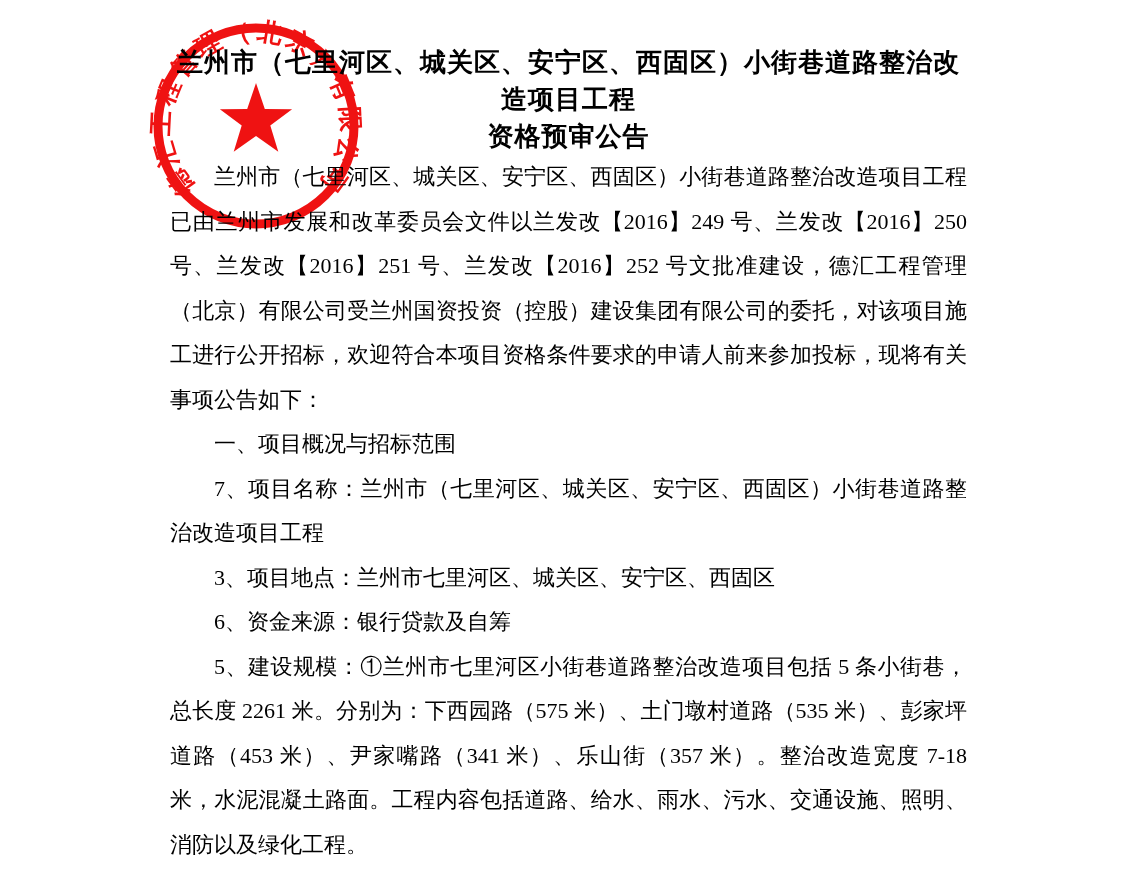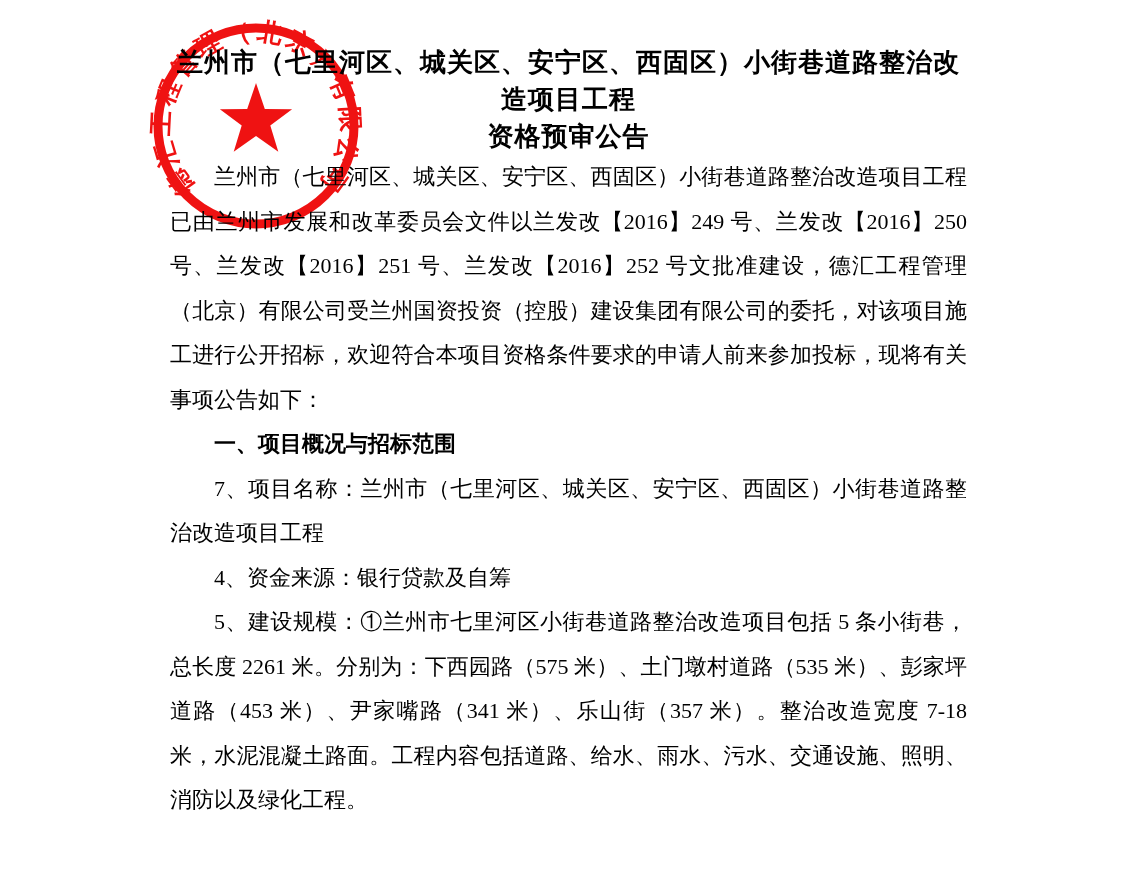--- a/index.html
+++ b/index.html
@@ -37,21 +37,21 @@
   .body-text {
     font-size: 22px;
     line-height: 44.5px;
     text-align: justify;
   }
   .body-text p {
     text-indent: 2em;
     margin: 0;
   }
   .section-heading {
-    font-weight: bold;
+    font-weight: normal;
   }
   
   .stamp {
     position: absolute;
     left: 146px;
     top: 14px;
     width: 220px;
     height: 220px;
     color: var(--stamp-color, #ee0000);
     mix-blend-mode: multiply;
@@ -70,21 +70,22 @@
 <div class="page">
 
   <div class="content">
     <div class="doc-title">兰州市（七里河区、城关区、安宁区、西固区）小街巷道路整治改造项目工程</div>
     <div class="doc-subtitle">资格预审公告</div>
 
     <div class="body-text">
       <p>兰州市（七里河区、城关区、安宁区、西固区）小街巷道路整治改造项目工程已由兰州市发展和改革委员会文件以兰发改【2016】249 号、兰发改【2016】250 号、兰发改【2016】251 号、兰发改【2016】252 号文批准建设，德汇工程管理（北京）有限公司受兰州国资投资（控股）建设集团有限公司的委托，对该项目施工进行公开招标，欢迎符合本项目资格条件要求的申请人前来参加投标，现将有关事项公告如下：</p>
       <p class="section-heading">一、项目概况与招标范围</p>
       <p>7、项目名称：兰州市（七里河区、城关区、安宁区、西固区）小街巷道路整治改造项目工程</p>
-      <p>4、资金来源：银行贷款及自筹</p>
+      <p>3、项目地点：兰州市七里河区、城关区、安宁区、西固区</p>
+      <p>6、资金来源：银行贷款及自筹</p>
       <p>5、建设规模：①兰州市七里河区小街巷道路整治改造项目包括 5 条小街巷，总长度 2261 米。分别为：下西园路（575 米）、土门墩村道路（535 米）、彭家坪道路（453 米）、尹家嘴路（341 米）、乐山街（357 米）。整治改造宽度 7-18 米，水泥混凝土路面。工程内容包括道路、给水、雨水、污水、交通设施、照明、消防以及绿化工程。</p>
     </div>
   </div>
 
   <div class="stamp">
     <svg viewBox="-110 -110 220 220" xmlns="http://www.w3.org/2000/svg">
       <circle cx="0" cy="2" r="98" fill="none" stroke="currentColor" stroke-width="9"></circle>
       <path id="seal-text-arc" d="M -55 68 A 86 86 0 1 1 55 68" fill="none"></path>
       <text font-size="25" fill="currentColor" letter-spacing="4">
         <textPath href="#seal-text-arc" startOffset="50%" text-anchor="middle">德汇工程管理（北京）有限公司</textPath>

